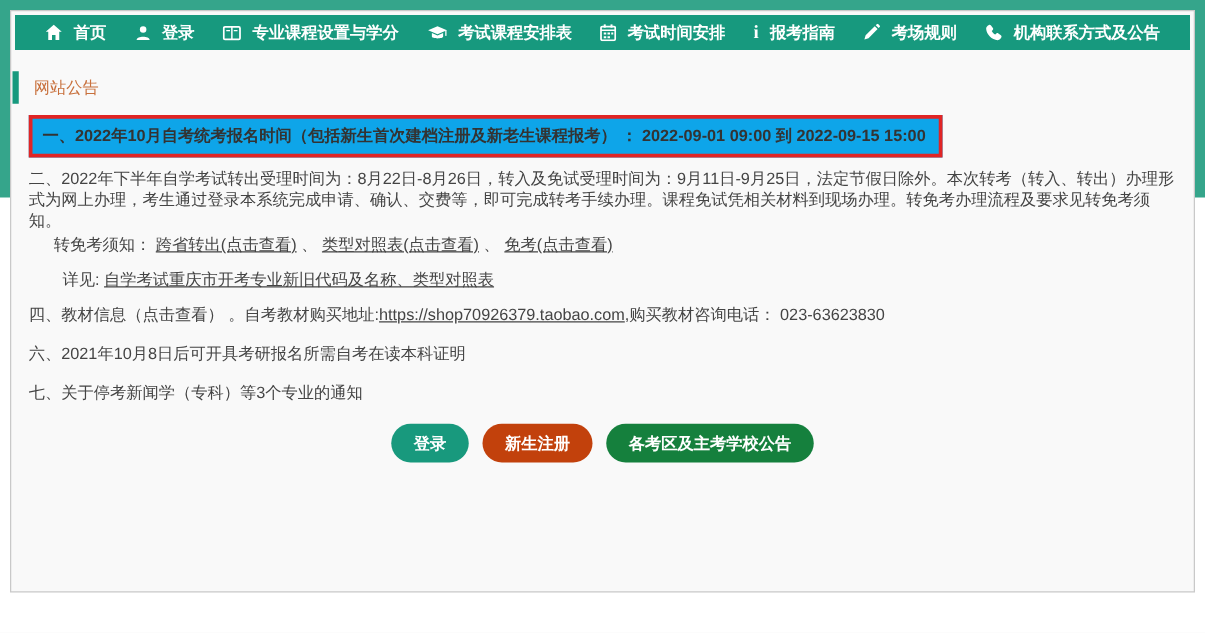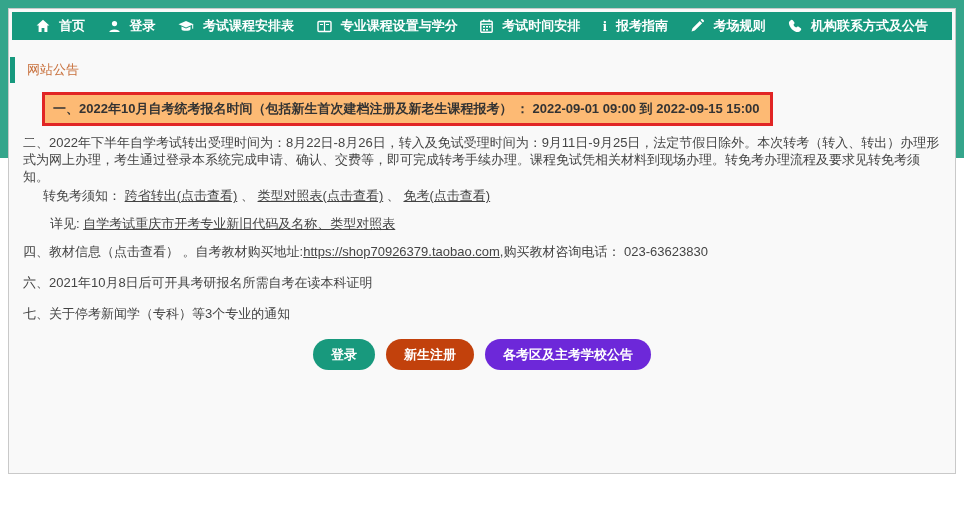--- a/index.html
+++ b/index.html
@@ -48,44 +48,43 @@
   .section-title-text {
     margin-left:12px;
     color:#c8703c; font-size:13px;
   }
   .content { padding:9px 14px 0 13px; color:#444; font-size:13px; }
   .highlight-box {
     display:inline-block;
     border:3px solid #e12525;
     padding:5px 10px 5px 8px;
     font-weight:bold; color:#333;
-    background:#fdba74;
+    background:#0ea5e9;
     margin-bottom:8px;
-    margin-left:19px;
   }
   .item { margin-bottom:11px; line-height:17px; }
   .sub-line { margin-top:2px; padding-left:20px; }
   .sub-line2 { margin-top:2px; padding-left:27px; }
   a.doc-link { color:#444; text-decoration:underline; cursor:pointer; }
   .spacer-item { margin-bottom:14px; }
   
   .button-row {
     margin-top:17px;
     display:flex; justify-content:center; align-items:center; gap:11px;
   }
   .pill {
     border:none; cursor:pointer;
     color:#ffffff; font-size:13px; font-weight:bold;
     height:31px; border-radius:16px;
     padding:0 18px;
     font-family:inherit;
   }
   .pill.login { background:#18997d; }
   .pill.register { background:#c2410c; }
-  .pill.notices { background:#6d28d9; }
+  .pill.notices { background:#15803d; }
 </style>
 </head>
 <body>
 
 <div class="page">
   <div class="green-band"></div>
 
   <div class="card">
 
     <nav class="navbar">
@@ -98,41 +97,41 @@
         <span>首页</span>
       </a>
       <a class="nav-item">
         <span>
           <svg width="13" height="13" viewBox="0 0 14 14">
               <circle fill="#fff" cx="7" cy="3.8" r="2.8"></circle>
               <path fill="#fff" d="M1.4 13 C1.4 9.2 12.6 9.2 12.6 13 Z"></path>
             </svg>
         </span>
         <span>登录</span>
-      </a>
-      <a class="nav-item">
-        <span>
-          <svg width="16" height="14" viewBox="0 0 16 14">
-              <path fill="#fff" d="M8 2 L15.5 5.2 L8 8.4 L0.5 5.2 Z"></path>
-              <path fill="#fff" d="M3.5 7.4 V10.2 C3.5 12.2 12.5 12.2 12.5 10.2 V7.4 L8 9.4 Z"></path>
-              <rect fill="#fff" x="14.2" y="5.2" width="1" height="4.5"></rect>
-            </svg>
-        </span>
-        <span>考试课程安排表</span>
       </a>
       <a class="nav-item">
         <span>
           <svg width="15" height="13" viewBox="0 0 15 13">
               <rect x="1" y="1.5" width="13" height="10" rx="1" fill="none" stroke="#fff" stroke-width="1.4"></rect>
               <line x1="7.5" y1="1.5" x2="7.5" y2="11.5" stroke="#fff" stroke-width="1.2"></line>
               <line x1="3" y1="4.5" x2="6" y2="4.5" stroke="#fff" stroke-width="1"></line>
               <line x1="9" y1="4.5" x2="12" y2="4.5" stroke="#fff" stroke-width="1"></line>
             </svg>
         </span>
         <span>专业课程设置与学分</span>
+      </a>
+      <a class="nav-item">
+        <span>
+          <svg width="16" height="14" viewBox="0 0 16 14">
+              <path fill="#fff" d="M8 2 L15.5 5.2 L8 8.4 L0.5 5.2 Z"></path>
+              <path fill="#fff" d="M3.5 7.4 V10.2 C3.5 12.2 12.5 12.2 12.5 10.2 V7.4 L8 9.4 Z"></path>
+              <rect fill="#fff" x="14.2" y="5.2" width="1" height="4.5"></rect>
+            </svg>
+        </span>
+        <span>考试课程安排表</span>
       </a>
       <a class="nav-item">
         <span>
           <svg width="13" height="14" viewBox="0 0 13 14">
               <rect x="0.8" y="2.2" width="11.4" height="11" rx="1" fill="none" stroke="#fff" stroke-width="1.4"></rect>
               <line x1="0.8" y1="5.2" x2="12.2" y2="5.2" stroke="#fff" stroke-width="1.2"></line>
               <rect fill="#fff" x="3" y="0.5" width="1.6" height="2.6"></rect>
               <rect fill="#fff" x="8.4" y="0.5" width="1.6" height="2.6"></rect>
               <rect fill="#fff" x="3" y="7" width="2" height="1.6"></rect>
               <rect fill="#fff" x="6" y="7" width="2" height="1.6"></rect>

